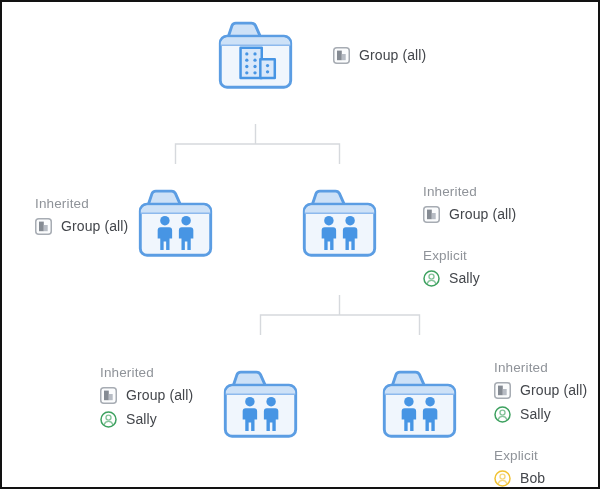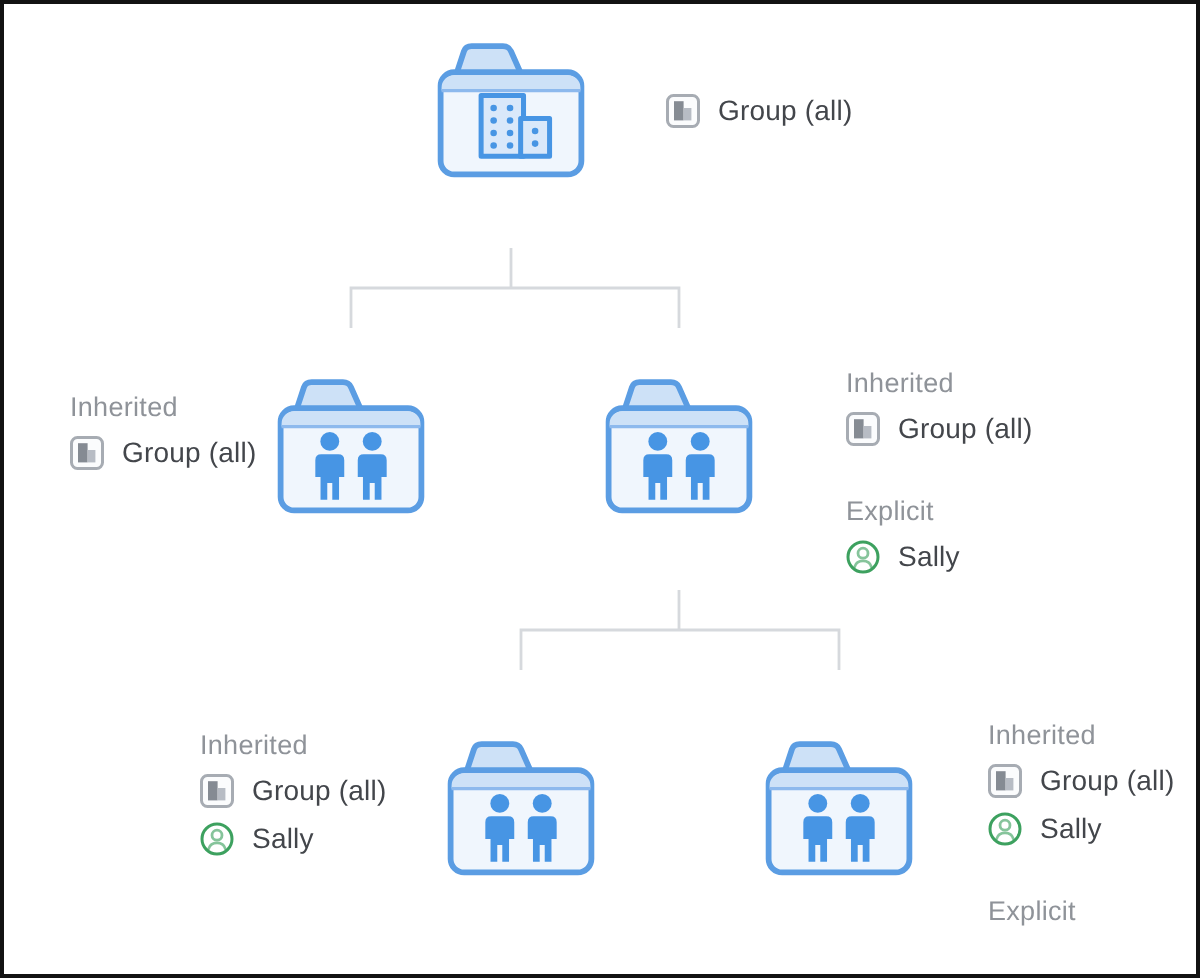--- a/index.html
+++ b/index.html
@@ -180,15 +180,21 @@
         </svg>
       <span class="pname">Group (all)</span>
     </div>
     <div class="perm-row">
       <svg class="picon member-green">
           <use href="#sym-member"></use>
         </svg>
       <span class="pname">Sally</span>
     </div>
     <div class="perm-header section-gap">Explicit</div>
+    <div class="perm-row">
+      <svg class="picon member-yellow">
+          <use href="#sym-member"></use>
+        </svg>
+      <span class="pname">Bob</span>
+    </div>
   </div>
 
 </div>
 
 </body></html>

